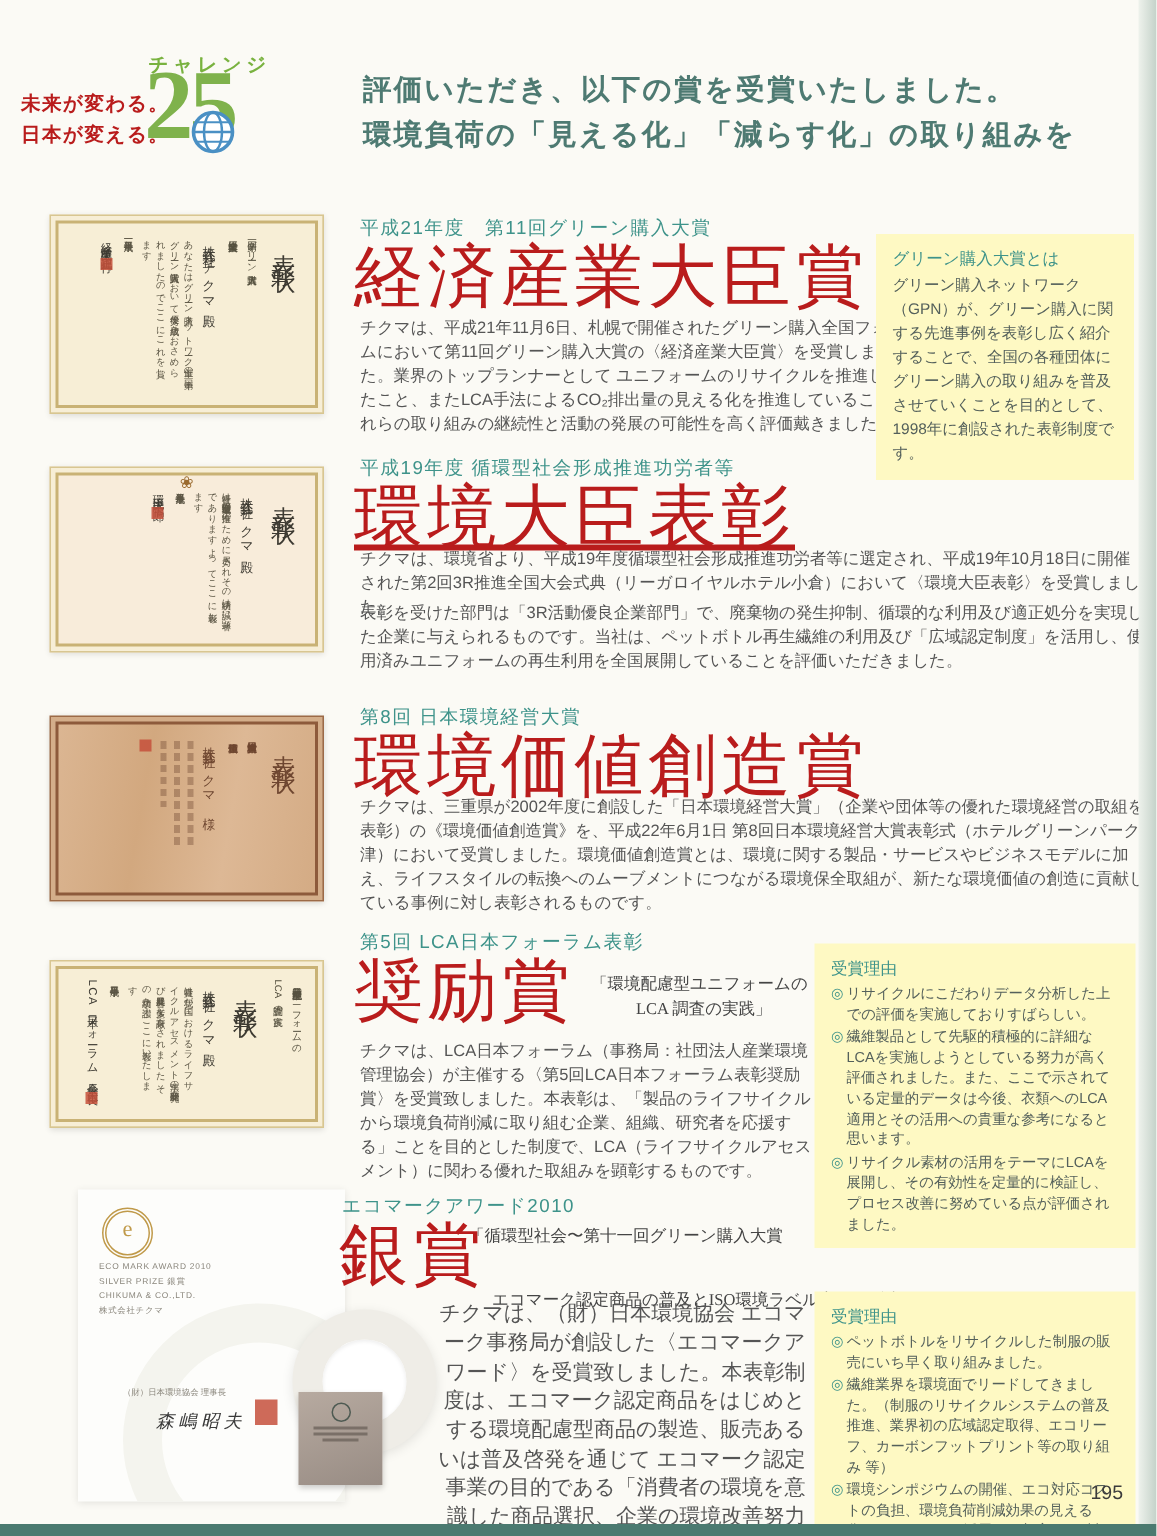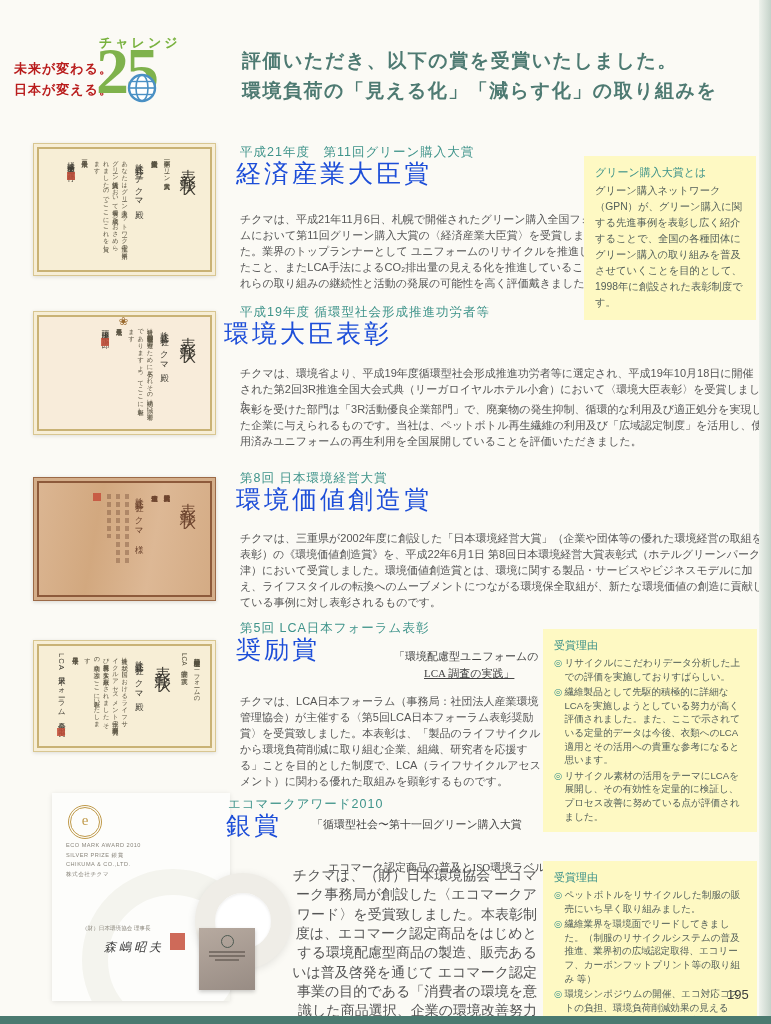--- a/index.html
+++ b/index.html
@@ -10,21 +10,21 @@
   
   .slogan{left:14px;top:58px;font-size:13px;font-weight:bold;color:#b91c1c;line-height:1.65;letter-spacing:1px;}
   .logo-top{left:99px;top:34px;font-size:13px;font-weight:bold;color:#79b23f;letter-spacing:3px;}
   .logo-digits{left:96px;top:38px;font-family:"Liberation Serif","DejaVu Serif",serif;
                font-size:66px;font-weight:bold;color:#7fb24c;line-height:1;letter-spacing:-3px;}
   .globe{left:127px;top:73px;}
   .headline{left:242px;top:46px;font-size:19px;font-weight:bold;color:#4e7a72;
             line-height:1.6;letter-spacing:1.5px;}
   
   .subtitle{font-size:12.5px;color:#3e938a;letter-spacing:1px;}
-  .award-title{font-family:"Liberation Serif","DejaVu Serif",serif;font-size:25px;color:#1d4ed8;
+  .award-title{font-family:"Liberation Serif","DejaVu Serif",serif;font-size:46px;color:#b91c1c;
                letter-spacing:3px;line-height:1.1;}
   .body-txt{font-size:11px;color:#555;line-height:1.45;}
   .quote{font-family:"Liberation Serif","DejaVu Serif",serif;font-size:11px;color:#444;line-height:1.5;}
   
   .tealbox{background:#fef9c3;padding:9px 11px;}
   .tealbox .bx-title{font-size:11px;color:#3e938a;margin-bottom:3px;}
   .tealbox .bx-body{font-size:10.3px;color:#54605b;line-height:1.55;}
   .tealbox .bullet-row{display:flex;font-size:9.6px;color:#54605b;line-height:1.42;margin-top:2px;}
   .tealbox .bullet-row .mark{color:#3e938a;margin-right:2px;flex:0 0 auto;}
   
@@ -110,21 +110,21 @@
 
 <div class="abs cert" style="left:33px;top:311px;width:183px;height:124px;background:#f8ecda;">
   <span class="crest">❀</span>
   <div class="col big">表彰状</div>
   <div class="col recip">株式会社チクマ殿</div>
   <div class="col bd" style="height:90%;">貴社は循環型社会形成の推進のために尽力されその功績は誠に顕著であります よってここに表彰します</div>
   <div class="col dt">平成十九年十月十八日</div>
   <div class="col sg"><span>環境大臣 鴨下一郎</span><span class="seal"></span></div>
 </div>
 <div class="abs subtitle" style="left:240px;top:304px;">平成19年度 循環型社会形成推進功労者等</div>
-<div class="abs award-title" style="left:224px;top:320px;">環境大臣表彰</div>
+<div class="abs award-title" style="left:236px;top:320px;text-decoration:underline;">環境大臣表彰</div>
 <div class="abs body-txt" style="left:240px;top:366px;width:522px;">チクマは、環境省より、平成19年度循環型社会形成推進功労者等に選定され、平成19年10月18日に開催された第2回3R推進全国大会式典（リーガロイヤルホテル小倉）において〈環境大臣表彰〉を受賞しました。</div>
 <div class="abs body-txt" style="left:240px;top:402px;width:528px;">表彰を受けた部門は「3R活動優良企業部門」で、廃棄物の発生抑制、循環的な利用及び適正処分を実現した企業に与えられるものです。当社は、ペットボトル再生繊維の利用及び「広域認定制度」を活用し、使用済みユニフォームの再生利用を全国展開していることを評価いただきました。</div>
 
 <div class="abs cert cert-wood" style="left:33px;top:477px;width:183px;height:124px;">
   <div class="col big">表彰状</div>
   <div class="col sm">第八回日本環境経営大賞</div>
   <div class="col sm">環境価値創造賞</div>
   <div class="col recip">株式会社チクマ 様</div>
   <div class="vbar"></div>
   <div class="vbar"></div>
@@ -141,21 +141,21 @@
   <div class="col big">表彰状</div>
   <div class="col recip">株式会社チクマ殿</div>
   <div class="col bd" style="height:90%;">貴社は我が国におけるライフサイクルアセスメント手法の研究開発及び普及発展に多大な貢献をされました その功績を讃えここに表彰いたします</div>
   <div class="col dt">平成二十年十二月十二日</div>
   <div class="col sg"><span>LCA日本フォーラム 会長 山本良一</span><span class="seal"></span></div>
 </div>
 <div class="abs subtitle" style="left:240px;top:620px;">第5回 LCA日本フォーラム表彰</div>
 <div class="abs award-title" style="left:236px;top:636px;">奨励賞</div>
 <div class="abs quote" style="left:378px;top:648px;margin-left:16px;">
   <div>「環境配慮型ユニフォームの</div>
-  <div style="padding-left:30px;text-decoration:underline;">LCA 調査の実践」</div>
+  <div style="padding-left:30px;">LCA 調査の実践」</div>
 </div>
 <div class="abs body-txt" style="left:240px;top:694px;width:303px;">チクマは、LCA日本フォーラム（事務局：社団法人産業環境管理協会）が主催する〈第5回LCA日本フォーラム表彰奨励賞〉を受賞致しました。本表彰は、「製品のライフサイクルから環境負荷削減に取り組む企業、組織、研究者を応援する」ことを目的とした制度で、LCA（ライフサイクルアセスメント）に関わる優れた取組みを顕彰するものです。</div>
 <div class="abs tealbox" style="left:543px;top:629px;width:192px;">
   <div class="bx-title">受賞理由</div>
   <div class="bullet-row">
       <span class="mark">◎</span>
       <span>リサイクルにこだわりデータ分析した上での評価を実施しておりすばらしい。</span>
     </div>
   <div class="bullet-row">
       <span class="mark">◎</span>

